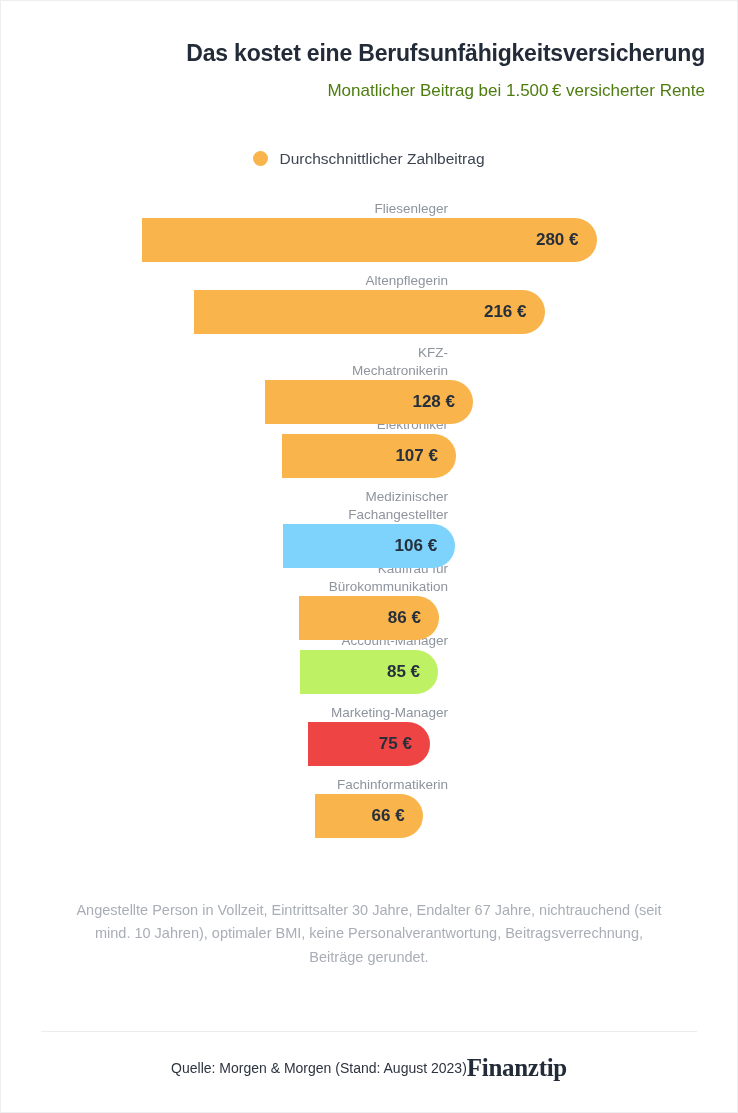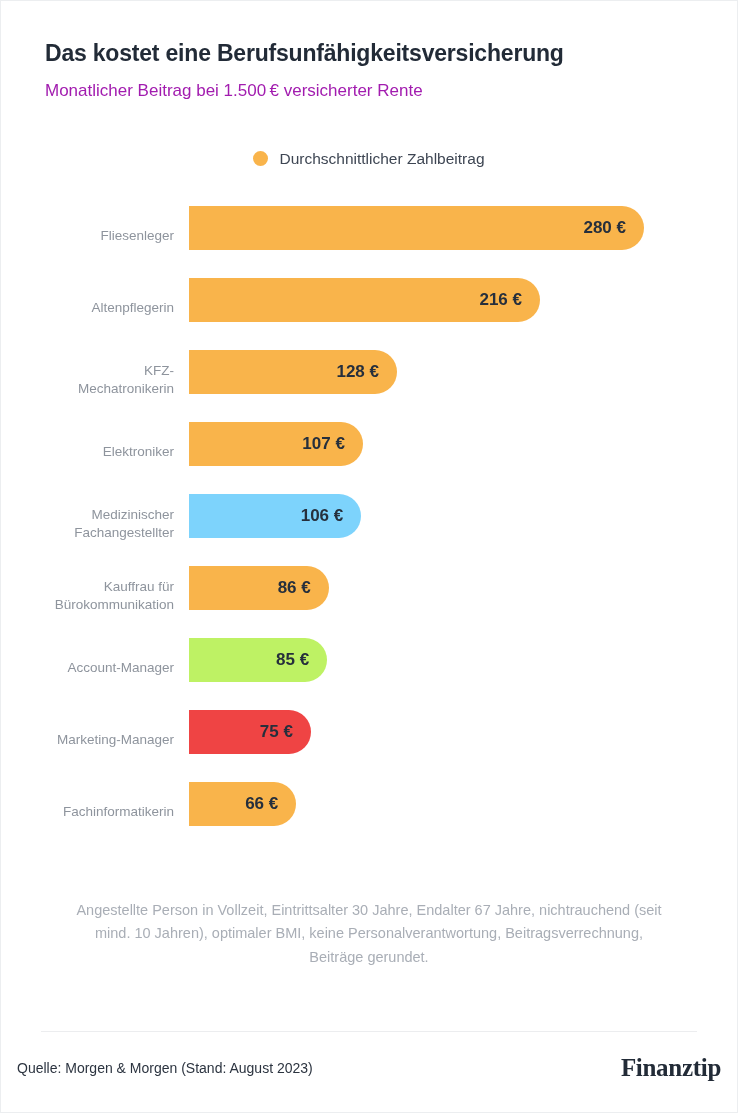--- a/index.html
+++ b/index.html
@@ -22,34 +22,34 @@
     height: 1113px;
     background: #ffffff;
     border: 1px solid #eceef0;
     display: flex;
     flex-direction: column;
   }
 
   
   .header {
     padding: 38px 32px 0 44px;
-    text-align: left;
+    text-align: right;
   }
   .chart-title {
     font-size: 23px;
     font-weight: bold;
     color: #222b37;
     letter-spacing: -0.2px;
     line-height: 1.25;
     margin: 0;
   }
   .chart-subtitle {
     font-size: 17px;
     font-weight: normal;
-    color: #a21caf;
+    color: #4d7c0f;
     line-height: 1.3;
     margin: 12px 0 0 0;
   }
 
   
   .legend {
     margin-top: 48px;
     display: flex;
     justify-content: center;
     align-items: flex-end;
@@ -70,20 +70,21 @@
   
   .plot {
     margin-top: 32px;
     padding: 0 0 0 0;
     flex: none;
   }
   .bar-row {
     height: 72px;
     display: flex;
     align-items: center;
+    flex-direction: column;
   }
   .cat-label {
     width: 148px;
     margin-left: 40px;
     padding-right: 15px;
     box-sizing: border-box;
     text-align: right;
     font-size: 13.5px;
     line-height: 1.35;
     color: #8e949d;
@@ -123,25 +124,25 @@
   }
 
   
   .footer-spacer { flex: 1; }
   .divider {
     height: 1px;
     background: #ecedef;
     margin: 0 40px;
   }
   .footer {
-    margin: 0 16px;
+    margin: 0 60px;
     padding: 22px 0 30px 0;
     display: flex;
     align-items: center;
-    justify-content: space-between;
+    justify-content: center;
   }
   .source-text {
     font-size: 14px;
     color: #2c3440;
   }
   .brand-logo {
     font-family: "Liberation Serif", serif;
     font-size: 25px;
     font-weight: bold;
     color: #222b37;

